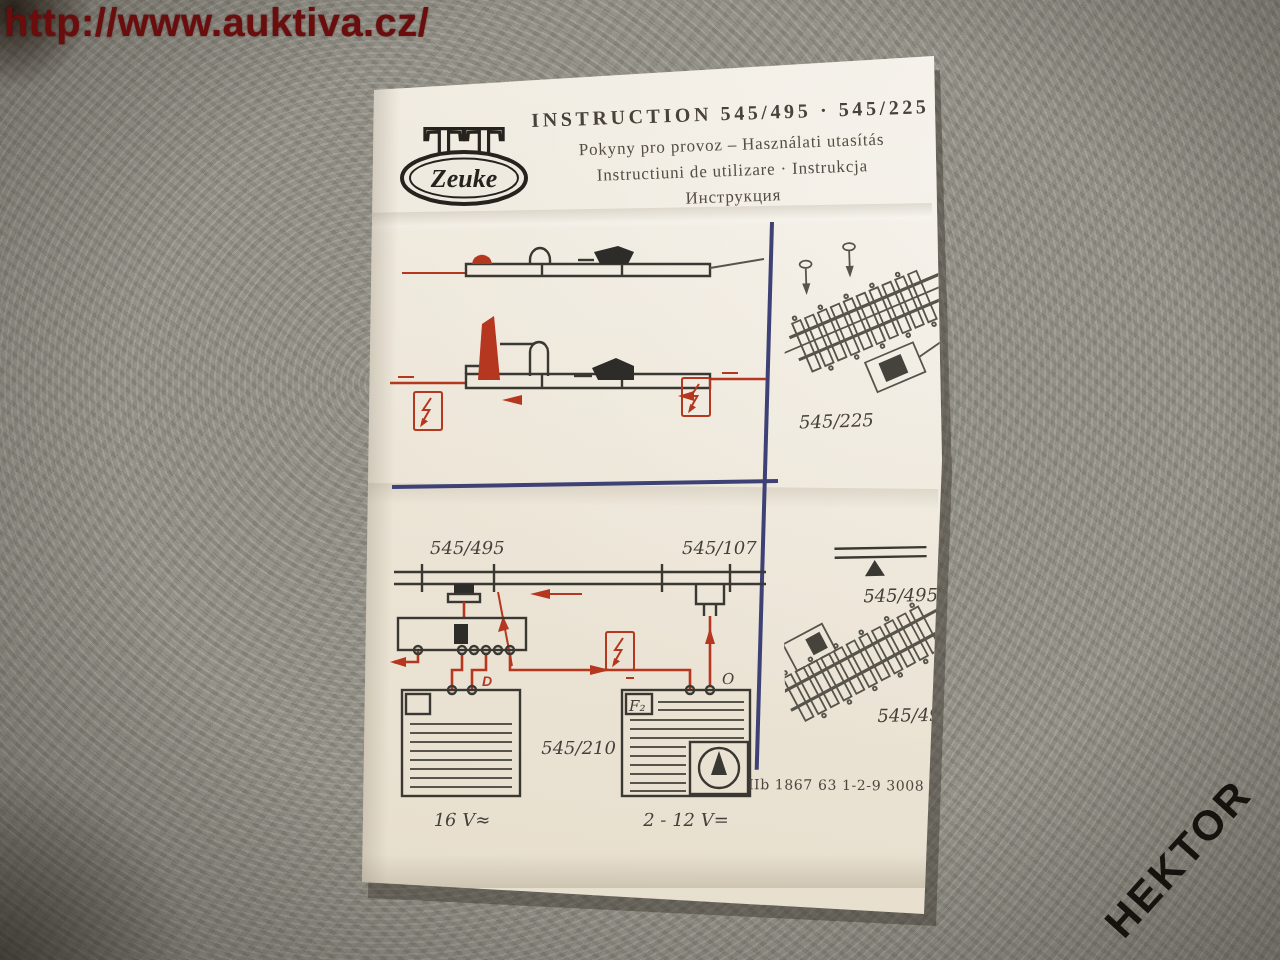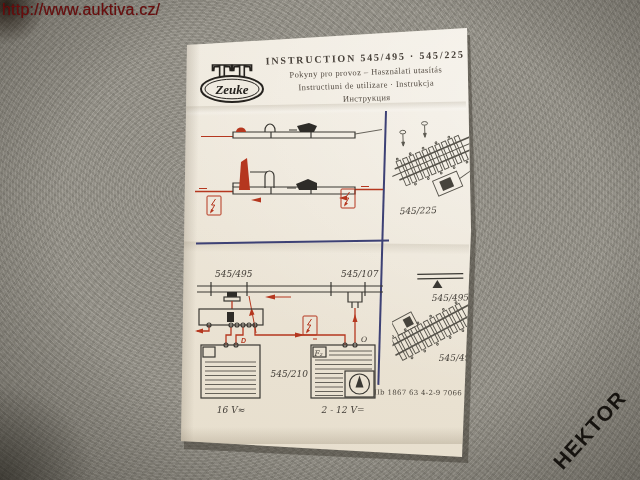--- a/index.html
+++ b/index.html
@@ -7,21 +7,21 @@
     font-family:"Liberation Sans",sans-serif;
     background-color:#98958c;
     background-image:
       radial-gradient(circle at 1% 1%, rgba(28,20,12,0.85), transparent 5%),
       radial-gradient(circle at 0% 100%, rgba(30,28,22,0.55), transparent 12%),
       radial-gradient(ellipse at 52% 45%, rgba(0,0,0,0) 58%, rgba(44,41,35,0.42) 100%),
       repeating-radial-gradient(circle at 30% 40%, rgba(255,255,255,0.05) 0 1px, rgba(0,0,0,0.05) 1px 3px),
       repeating-linear-gradient(37deg, rgba(70,66,58,0.10) 0 2px, rgba(182,178,168,0.10) 2px 5px),
       repeating-linear-gradient(-53deg, rgba(70,66,58,0.08) 0 3px, rgba(192,188,178,0.08) 3px 7px);}
   .abs{position:absolute;}
-  #watermark{left:2px;top:1px;font-size:16px;font-weight:normal;color:#6b0d0d;
+  #watermark{left:2px;top:1px;font-size:20px;font-weight:bold;color:#6b0d0d;
     text-shadow:0 0 1px rgba(40,0,0,0.6);letter-spacing:0.2px;}
   #paper-shadow{left:0;top:0;width:640px;height:480px;background:rgba(55,50,43,0.45);
     clip-path:polygon(192px 52px,470px 35px,476px 236px,468px 463px,184px 449px);
     filter:blur(3px);}
   #paper{left:0;top:0;width:640px;height:480px;
     clip-path:polygon(187px 45px,467px 28px,471px 230px,462px 457px,181px 441px);
     background:
       radial-gradient(ellipse at 85% 18%, rgba(255,255,255,0.45), transparent 55%),
       linear-gradient(188deg,#f2ede3 0%,#ece5d7 50%,#e6ddcb 100%);}
   .crease{position:absolute;}
@@ -307,20 +307,20 @@
         <line x1="-4" y1="58" x2="88" y2="58" stroke="#57544c" stroke-width="1.6"></line>
         <line x1="-4" y1="68" x2="88" y2="68" stroke="#57544c" stroke-width="1.6"></line>
         <g>
           <rect x="8" y="37" width="22" height="15" class="kthin"></rect>
           <rect x="19" y="40" width="8" height="9" fill="#46433c"></rect>
         </g>
       </g>
       <text x="46" y="95" class="lbl">545/495</text>
     </svg>
 
-    <div id="footer-code" class="abs">IIb 1867 63 4-2-9 7066</div>
+    <div id="footer-code" class="abs">IIb 1867 63 1-2-9 3008</div>
   </div>
 
   <div id="watermark" class="abs">http://www.auktiva.cz/</div>
 
   <div id="stamp-hektor" class="abs">HEKTOR</div>
 
 </div>
 
 </body></html>

